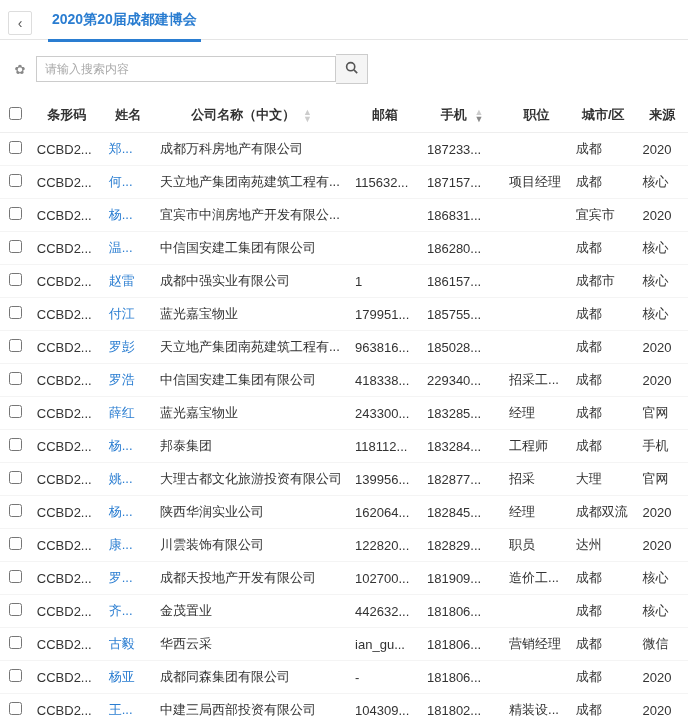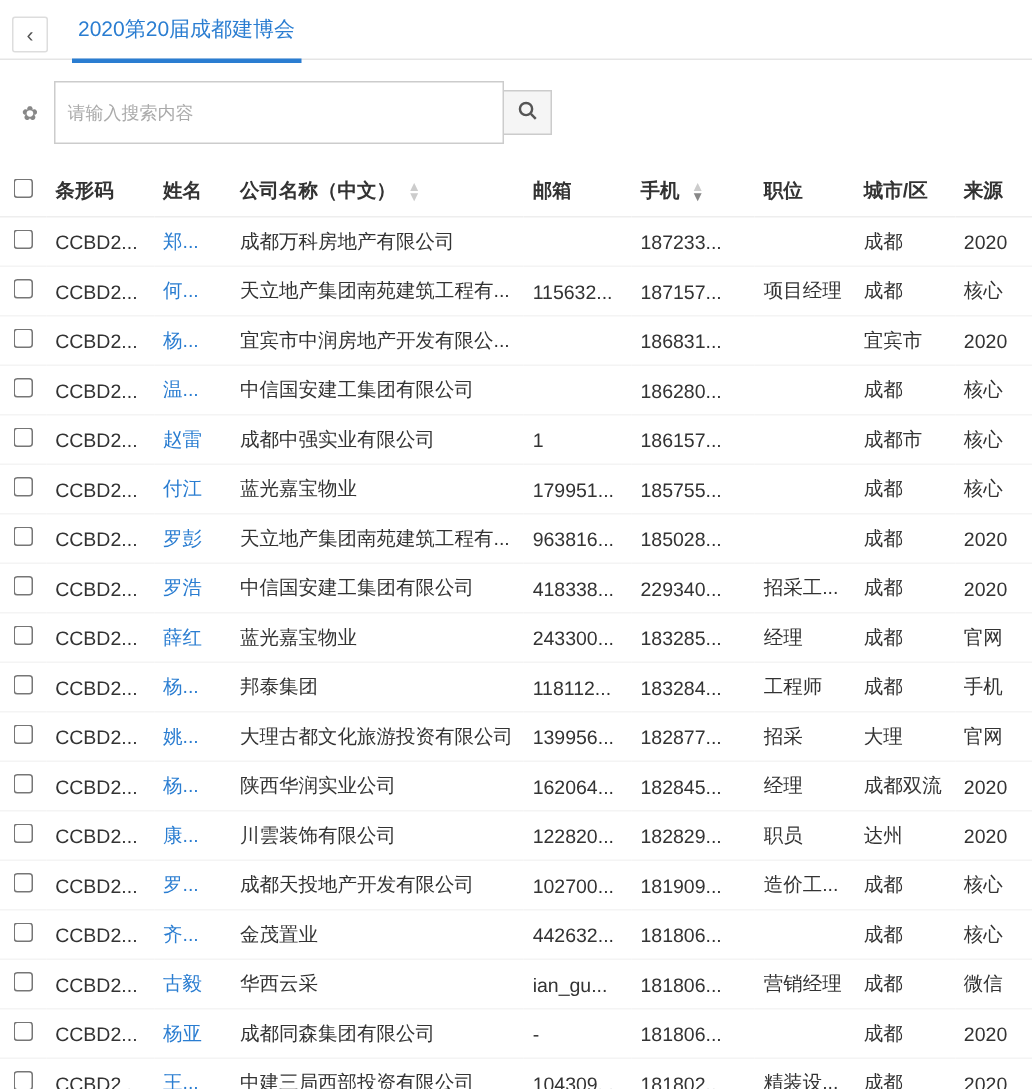--- a/index.html
+++ b/index.html
@@ -30,37 +30,38 @@
     font-size: 14px;
     margin-right: 16px;
     border-radius: 2px;
   }
   .tab {
     color: #2a7dd1;
     font-size: 14px;
     padding: 8px 4px 10px 4px;
     border-bottom: 3px solid #2a7dd1;
     cursor: pointer;
+    font-weight: bold;
   }
   .search-row {
     display: flex;
     align-items: center;
     padding: 14px 10px 14px 10px;
   }
   .gear-icon {
     color: #888;
     width: 20px;
     text-align: center;
     font-size: 13px;
     margin-right: 6px;
     cursor: pointer;
   }
   .search-input {
     flex: 0 0 300px;
-    height: 42px;
+    height: 26px;
     border: 1px solid #ccc;
     padding: 0 8px;
     font-size: 12px;
     color: #000000;
     outline: none;
   }
   .search-input::placeholder { color: #aaa; }
   .search-btn {
     width: 32px;
     height: 30px;
@@ -72,21 +73,21 @@
     justify-content: center;
     cursor: pointer;
     color: #555;
   }
   table {
     width: 100%;
     border-collapse: collapse;
     table-layout: fixed;
   }
   thead th {
-    text-align: left;
+    text-align: center;
     font-weight: bold;
     font-size: 13px;
     color: #333;
     padding: 8px 6px;
     border-bottom: 1px solid #eee;
     white-space: nowrap;
     overflow: hidden;
     text-overflow: ellipsis;
     position: relative;
   }

